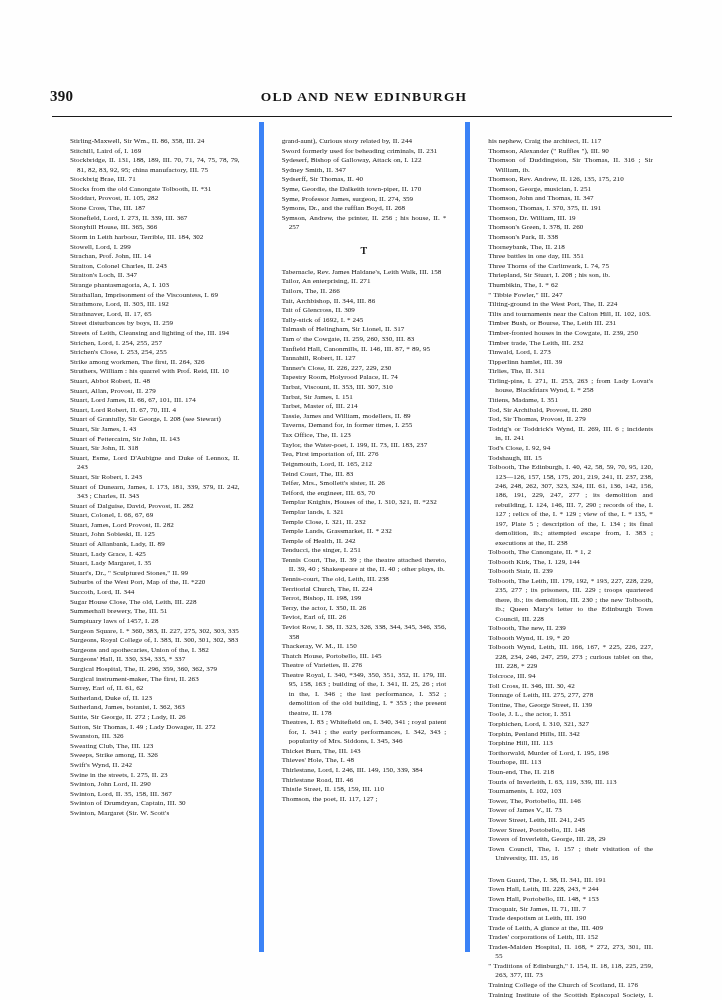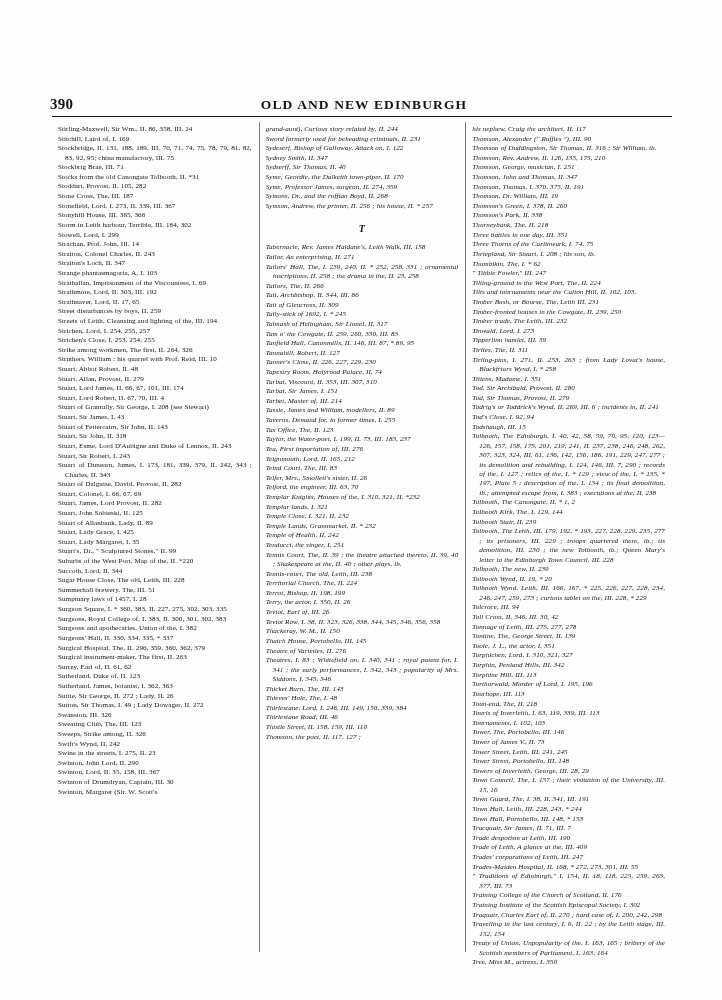--- a/index.html
+++ b/index.html
@@ -20,21 +20,21 @@
     width: 722px;
     height: 1000px;
     box-sizing: border-box;
     padding: 0;
     background: #fefefe;
   }
   
   .running-head {
     position: absolute;
     left: 50px;
-    top: 96px;
+    top: 88px;
     width: 626px;
     display: flex;
     align-items: baseline;
     justify-content: flex-start;
   }
   .folio {
     font-size: 15px;
     font-weight: bold;
     letter-spacing: .3px;
     width: 60px;
@@ -67,25 +67,24 @@
     display: flex;
     gap: 0;
   }
   .col {
     width: 33.333%;
     box-sizing: border-box;
     padding: 0 7px 0 6px;
     position: relative;
   }
   .col + .col {
-    border-left: 1px solid #3b82f6;
-    font-style: italic;
+    border-left: 5px solid #3b82f6;
   }
   .entries {
-    margin: 0;
+    margin: 12px;
     padding: 0;
     list-style: none;
   }
   .entry {
     font-size: 7.1px;
     line-height: 9.42px;
     text-indent: -7px;
     padding-left: 7px;
     margin: 0 0 0.2px 0;
     text-align: justify;
@@ -201,21 +200,20 @@
           <li class="entry">Sydserff, Sir Thomas, II. 40</li>
           <li class="entry">Syme, Geordie, the Dalkeith town-piper, II. 170</li>
           <li class="entry">Syme, Professor James, surgeon, II. 274, 359</li>
           <li class="entry">Symons, Dr., and the ruffian Boyd, II. 268</li>
           <li class="entry">Symson, Andrew, the printer, II. 256 ; his house, II. * 257</li>
         </ul>
       <div class="letter-head">T</div>
       <ul class="entries" id="col2b">
           <li class="entry">Tabernacle, Rev. James Haldane's, Leith Walk, III. 158</li>
           <li class="entry">Tailor, An enterprising, II. 271</li>
-          <li class="entry">Tailors' Hall, The, I. 239, 240, II. * 252, 258, 331 ; ornamental inscriptions, II. 258 ; the drama in the, II. 23, 258</li>
           <li class="entry">Tailors, The, II. 266</li>
           <li class="entry">Tait, Archbishop, II. 344, III. 86</li>
           <li class="entry">Tait of Glencross, II. 309</li>
           <li class="entry">Tally-stick of 1692, I. * 245</li>
           <li class="entry">Talmash of Helingham, Sir Lionel, II. 317</li>
           <li class="entry">Tam o' the Cowgate, II. 259, 260, 330, III. 83</li>
           <li class="entry">Tanfield Hall, Canonmills, II. 146, III. 87, * 89, 95</li>
           <li class="entry">Tannahill, Robert, II. 127</li>
           <li class="entry">Tanner's Close, II. 226, 227, 229, 230</li>
           <li class="entry">Tapestry Room, Holyrood Palace, II. 74</li>
@@ -240,20 +238,21 @@
           <li class="entry">Tennis Court, The, II. 39 ; the theatre attached thereto, II. 39, 40 ; Shakespeare at the, II. 40 ; other plays, ib.</li>
           <li class="entry">Tennis-court, The old, Leith, III. 238</li>
           <li class="entry">Territorial Church, The, II. 224</li>
           <li class="entry">Terrot, Bishop, II. 198, 199</li>
           <li class="entry">Terry, the actor, I. 350, II. 26</li>
           <li class="entry">Teviot, Earl of, III. 26</li>
           <li class="entry">Teviot Row, I. 38, II. 323, 326, 338, 344, 345, 346, 356, 358</li>
           <li class="entry">Thackeray, W. M., II. 150</li>
           <li class="entry">Thatch House, Portobello, III. 145</li>
           <li class="entry">Theatre of Varieties, II. 276</li>
+          <li class="entry">Theatre Royal, I. 340, *349, 350, 351, 352, II. 179, III. 95, 158, 163 ; building of the, I. 341, II. 25, 26 ; riot in the, I. 346 ; the last performance, I. 352 ; demolition of the old building, I. * 353 ; the present theatre, II. 178</li>
           <li class="entry">Theatres, I. 83 ; Whitefield on, I. 340, 341 ; royal patent for, I. 341 ; the early performances, I. 342, 343 ; popularity of Mrs. Siddons, I. 345, 346</li>
           <li class="entry">Thicket Burn, The, III. 143</li>
           <li class="entry">Thieves' Hole, The, I. 48</li>
           <li class="entry">Thirlestane, Lord, I. 246, III. 149, 150, 339, 384</li>
           <li class="entry">Thirlestane Road, III. 46</li>
           <li class="entry">Thistle Street, II. 158, 159, III. 110</li>
           <li class="entry">Thomson, the poet, II. 117, 127 ;</li>
         </ul>
     </div>
 
@@ -319,21 +318,21 @@
           <li class="entry">Towers of Inverleith, George, III. 28, 29</li>
           <li class="entry">Town Council, The, I. 157 ; their visitation of the University, III. 15, 16</li>
         </ul>
       <ul class="entries" id="col3b">
           <li class="entry">Town Guard, The, I. 38, II. 341, III. 191</li>
           <li class="entry">Town Hall, Leith, III. 228, 243, * 244</li>
           <li class="entry">Town Hall, Portobello, III. 148, * 153</li>
           <li class="entry">Tracquair, Sir James, II. 71, III. 7</li>
           <li class="entry">Trade despotism at Leith, III. 190</li>
           <li class="entry">Trade of Leith, A glance at the, III. 409</li>
-          <li class="entry">Trades' corporations of Leith, III. 247</li>
+          <li class="entry">Trades' corporations of Leith, III. 152</li>
           <li class="entry">Trades-Maiden Hospital, II. 168, * 272, 273, 301, III. 55</li>
           <li class="entry">" Traditions of Edinburgh," I. 154, II. 18, 118, 225, 259, 263, 377, III. 73</li>
           <li class="entry">Training College of the Church of Scotland, II. 176</li>
           <li class="entry">Training Institute of the Scottish Episcopal Society, I. 302</li>
           <li class="entry">Traquair, Charles Earl of, II. 270 ; hard case of, I. 200, 242, 298</li>
           <li class="entry">Travelling in the last century, I. 6, II. 22 ; by the Leith stage, III. 152, 154</li>
           <li class="entry">Treaty of Union, Unpopularity of the, I. 163, 165 ; bribery of the Scottish members of Parliament, I. 163, 164</li>
           <li class="entry">Tree, Miss M., actress, I. 350</li>
         </ul>
     </div>

